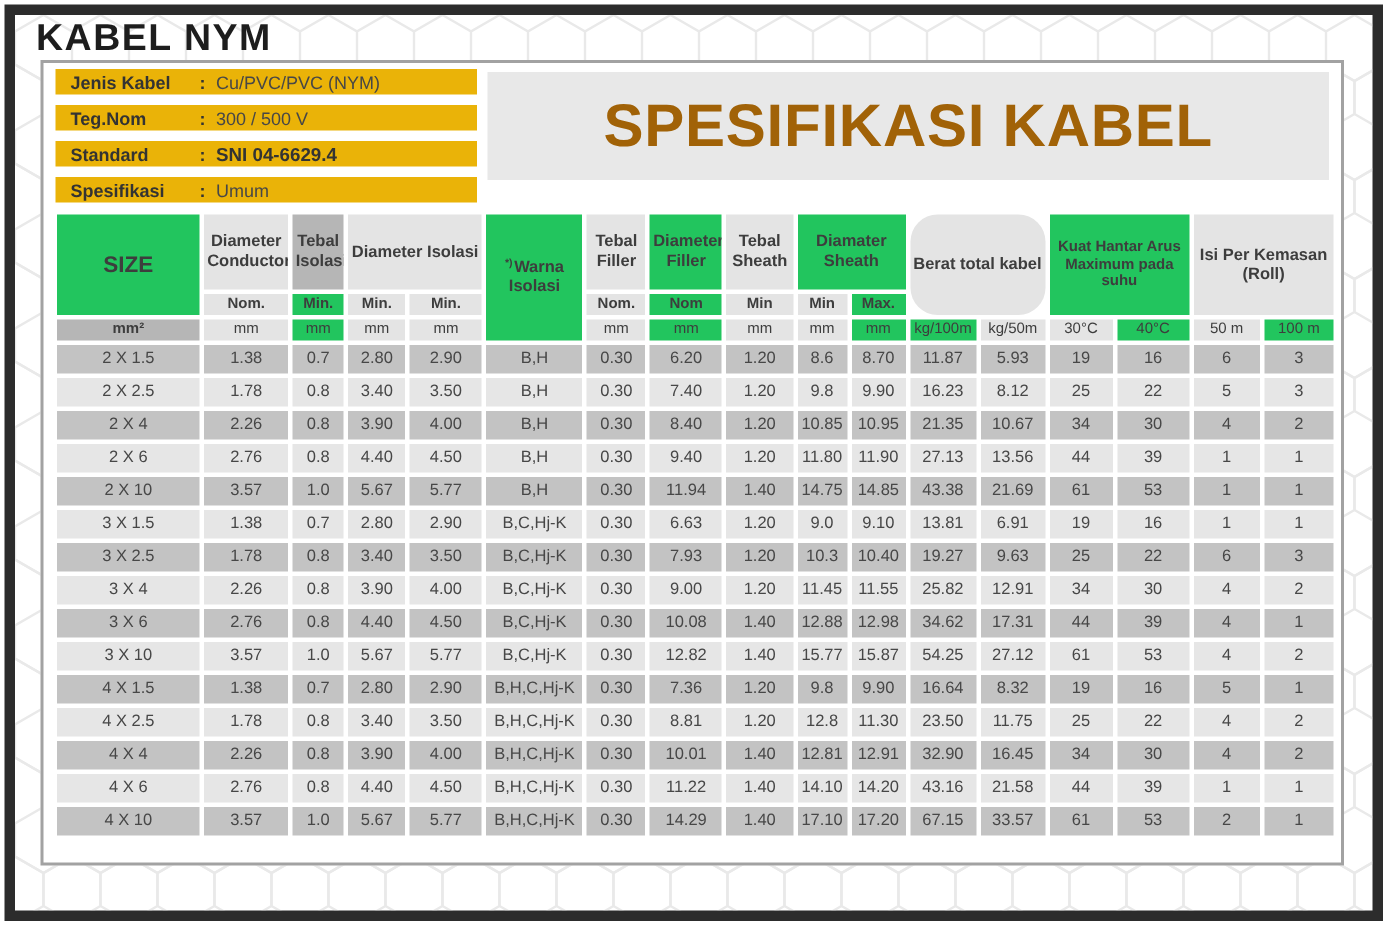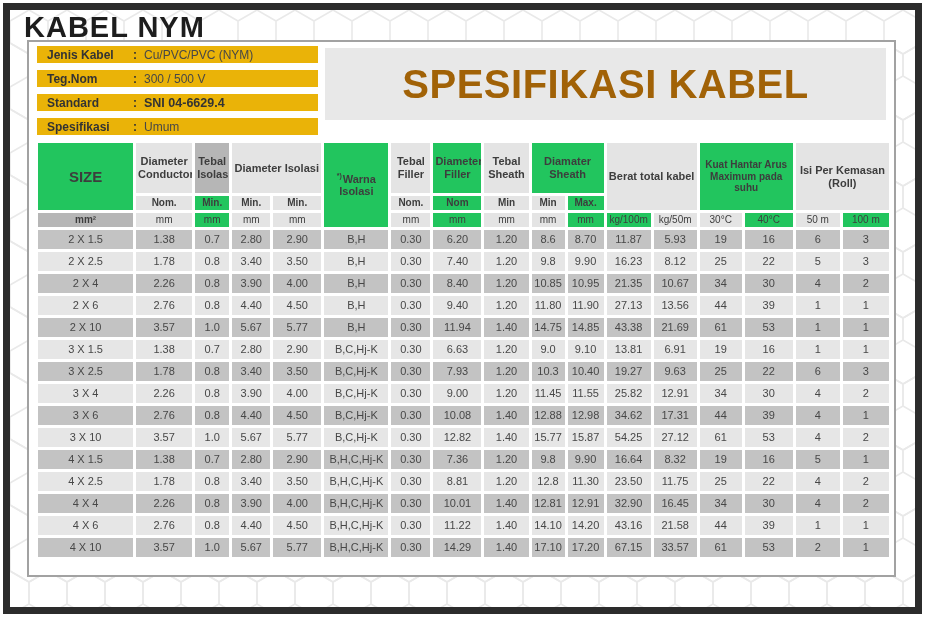--- a/index.html
+++ b/index.html
@@ -19,21 +19,21 @@
   }
   .hexbg {
     position: absolute;
     left: 0; top: 0; width: 100%; height: 100%;
     z-index: 0;
   }
   .page-title {
     position: absolute;
     left: 14px; top: 1px;
     z-index: 2;
-    font-size: 29px;
+    font-size: 25px;
     font-weight: bold;
     letter-spacing: 1px;
     color: #1d1d1d;
   }
   .panel {
     position: absolute;
     left: 17px; top: 30px;
     width: 869px; height: 537px;
     background: #ffffff;
     border: 2px solid #a2a2a2;
@@ -194,21 +194,21 @@
           <th class="lbl light">Diameter Conductor</th>
           <th class="lbl mid">Tebal Isolasi</th>
           <th class="lbl light" colspan="2">Diameter Isolasi</th>
           <th class="lbl dark warna-th" rowspan="3">
             <span class="sup-mark">*)</span><span>Warna Isolasi</span>
           </th>
           <th class="lbl light">Tebal Filler</th>
           <th class="lbl dark">Diameter Filler</th>
           <th class="lbl light">Tebal Sheath</th>
           <th class="lbl dark" colspan="2">Diamater Sheath</th>
-          <th class="lbl light" colspan="2" rowspan="2" style="font-size:11px;">Berat total kabel</th>
+          <th class="lbl light" colspan="2" rowspan="2" style="font-size:11px;border-radius:18px;">Berat total kabel</th>
           <th class="lbl dark kha-th" colspan="2" rowspan="2">Kuat Hantar Arus Maximum pada suhu</th>
           <th class="lbl light" colspan="2" rowspan="2">Isi Per Kemasan (Roll)</th>
         </tr>
         <tr>
           <th class="sub light">Nom.</th>
           <th class="sub dark">Min.</th>
           <th class="sub light">Min.</th>
           <th class="sub light">Min.</th>
           <th class="sub light">Nom.</th>
           <th class="sub dark">Nom</th>

